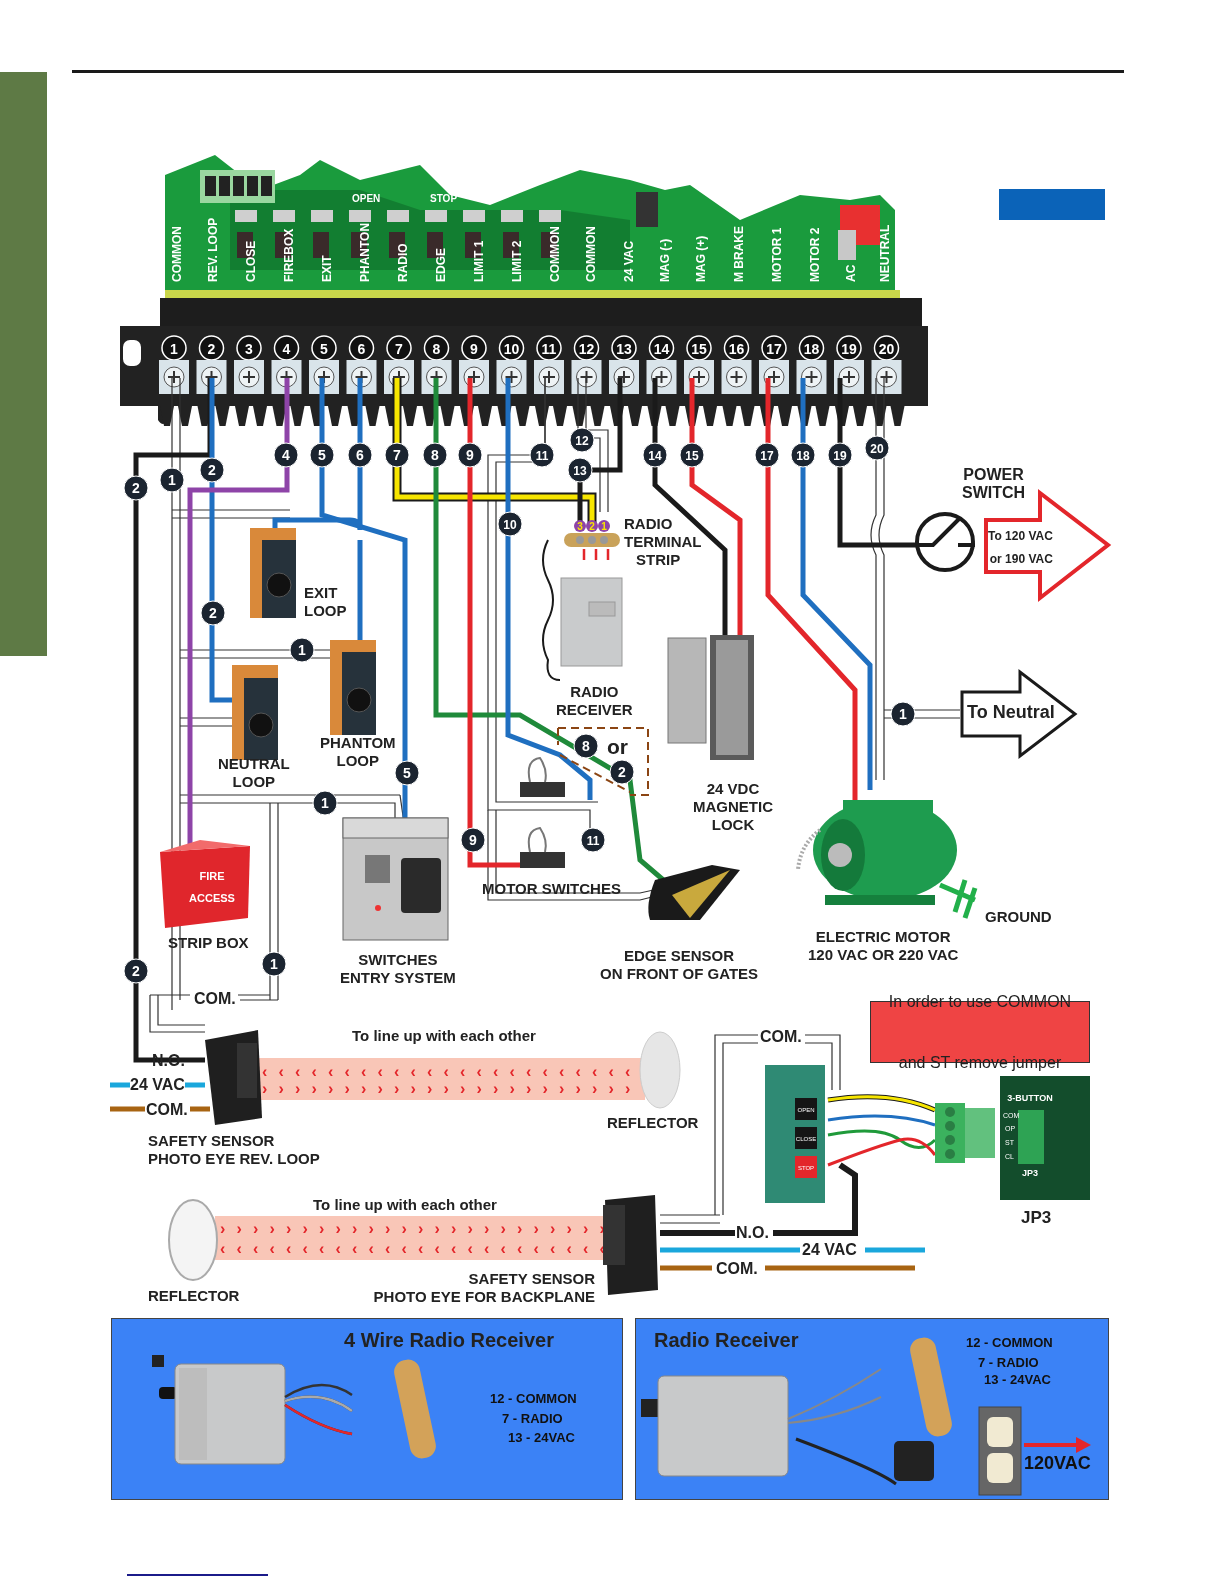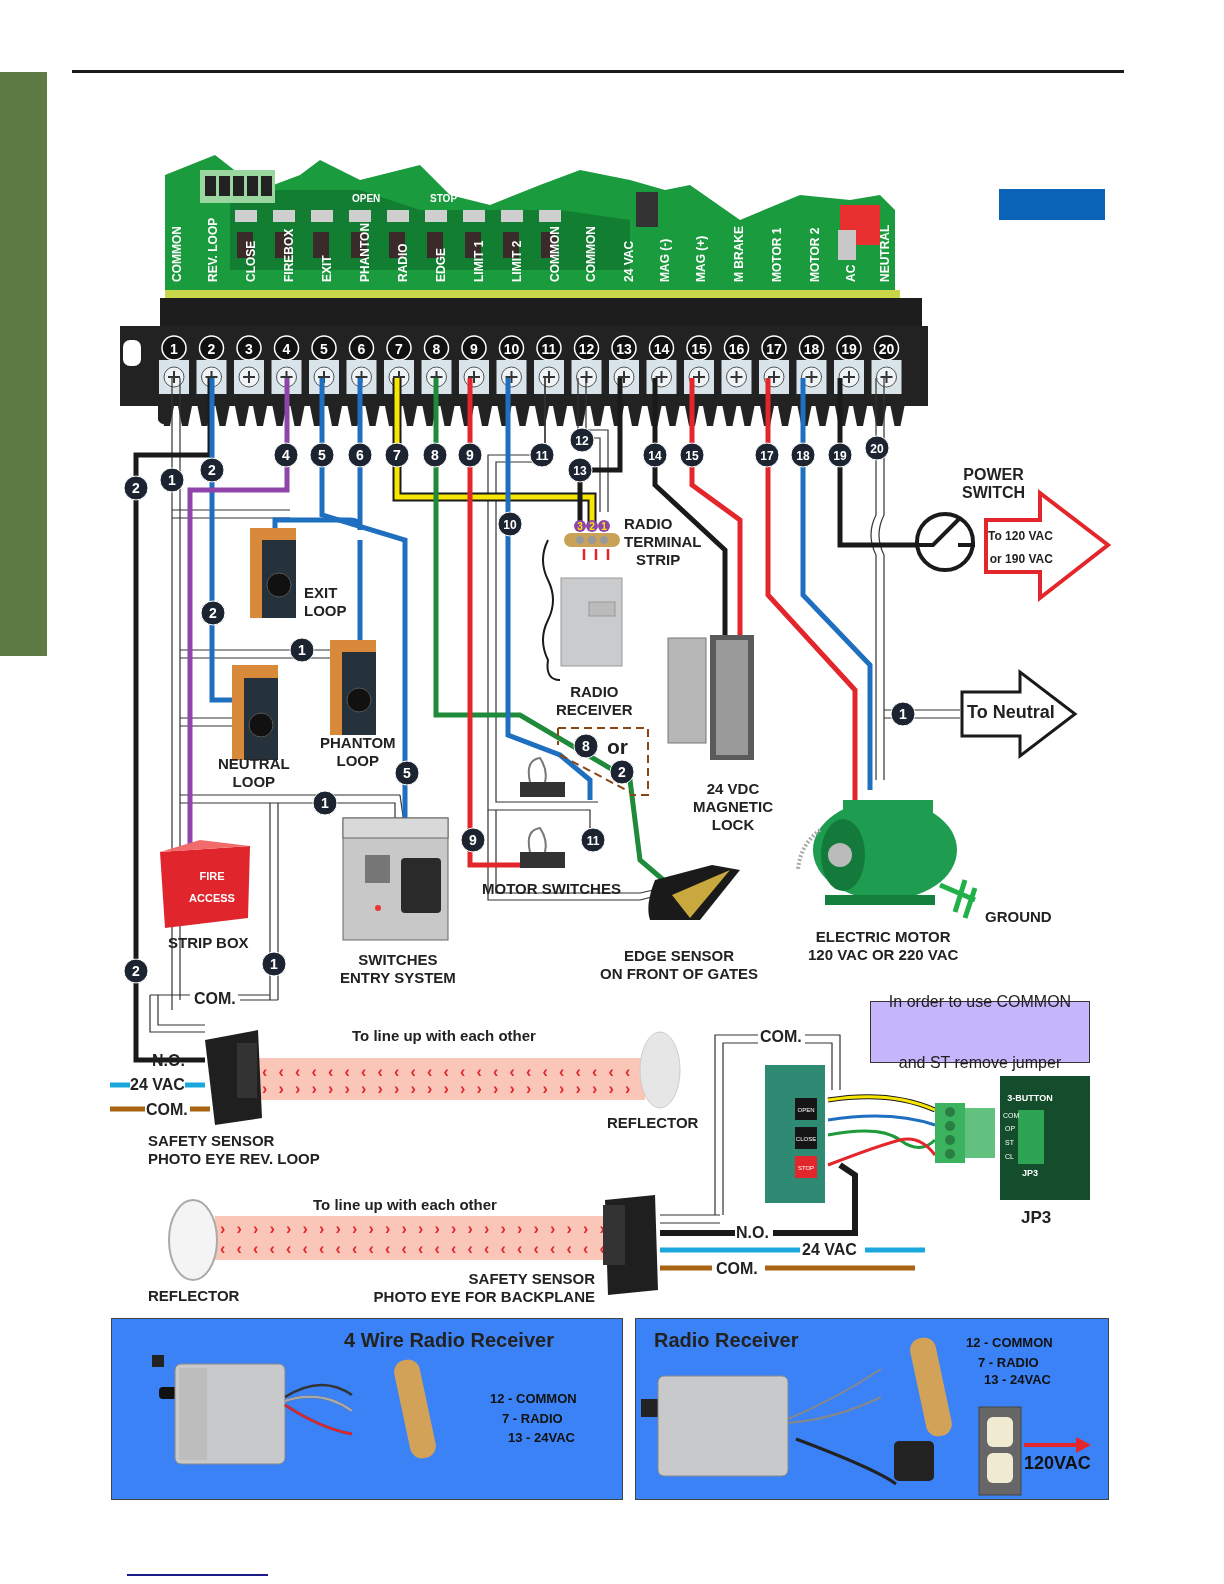--- a/index.html
+++ b/index.html
@@ -6,21 +6,21 @@
   body{width:1224px;height:1584px;position:relative;overflow:hidden;font-family:"Liberation Sans",sans-serif;}
   .abs{position:absolute;}
   .lbl{position:absolute;font-weight:bold;color:#222;font-size:15px;line-height:18px;text-align:center;white-space:nowrap;}
   .side-tab{position:absolute;left:0;top:72px;width:47px;height:584px;background:#5e7a45;}
   .top-rule{position:absolute;left:72px;top:70px;width:1052px;height:3px;background:#1a1a1a;}
   .blue-tab{position:absolute;left:999px;top:189px;width:106px;height:31px;background:#0b63b8;}
   .footer-link{position:absolute;left:127px;top:1574px;width:141px;height:2px;background:#1b1b8a;}
   svg text{font-family:"Liberation Sans",sans-serif;}
   .pcb{position:absolute;left:162px;top:170px;width:735px;height:128px;}
   .pcb-lbl{position:absolute;bottom:16px;transform:rotate(-90deg);transform-origin:left bottom;color:#fff;font-weight:bold;font-size:12px;white-space:nowrap;}
-  .note-box{position:absolute;left:870px;top:1001px;width:218px;height:60px;border:1.5px solid #333;background:#c4b5fd;font-size:16px;color:#222;text-align:center;line-height:21px;display:flex;flex-direction:column;justify-content:center;gap:40px;}
+  .note-box{position:absolute;left:870px;top:1001px;width:218px;height:60px;border:1.5px solid #333;background:#ef4444;font-size:16px;color:#222;text-align:center;line-height:21px;display:flex;flex-direction:column;justify-content:center;gap:40px;}
   .panel{position:absolute;border:1.5px solid #444;background:#3b82f6;}
   .panel-title{position:absolute;font-weight:bold;font-size:20px;color:#222;}
   .legend-line{position:absolute;font-weight:bold;font-size:13px;color:#111;white-space:nowrap;}
 </style>
 </head>
 <body>
 
 <div class="side-tab"></div>
 <div class="top-rule"></div>
 <div class="blue-tab"></div>

